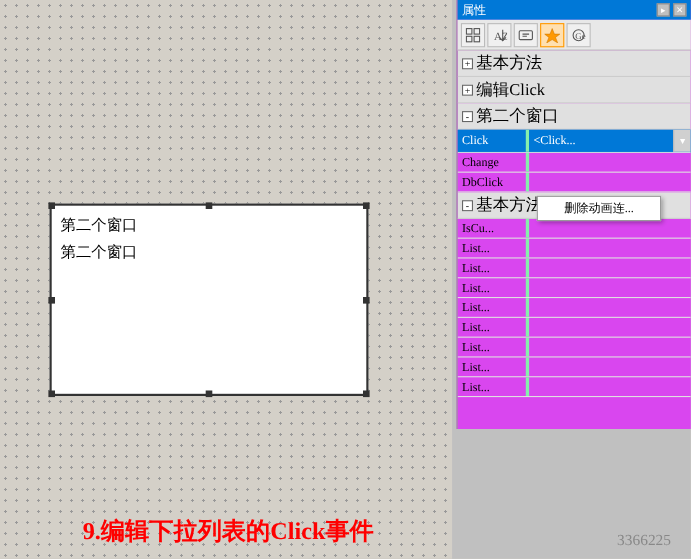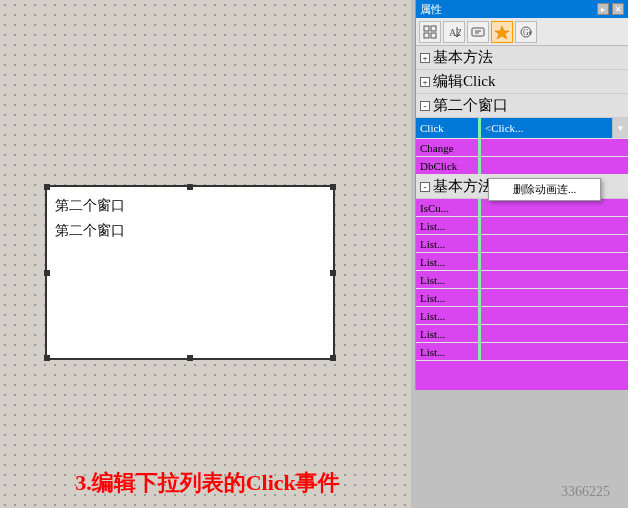--- a/index.html
+++ b/index.html
@@ -277,21 +277,21 @@
     <div class="handle tl"></div>
     <div class="handle tm"></div>
     <div class="handle tr"></div>
     <div class="handle ml"></div>
     <div class="handle mr"></div>
     <div class="handle bl"></div>
     <div class="handle bm"></div>
     <div class="handle br"></div>
   </div>
 
-  <div class="caption-text">3.编辑下拉列表的Click事件</div>
+  <div class="caption-text">9.编辑下拉列表的Click事件</div>
 
 </div>
 
 <div class="properties-panel">
 
   <div class="panel-titlebar">
     <span class="panel-title-text">属性</span>
     <div class="panel-title-buttons">
       <div class="title-btn">▸</div>
       <div class="title-btn">✕</div>

